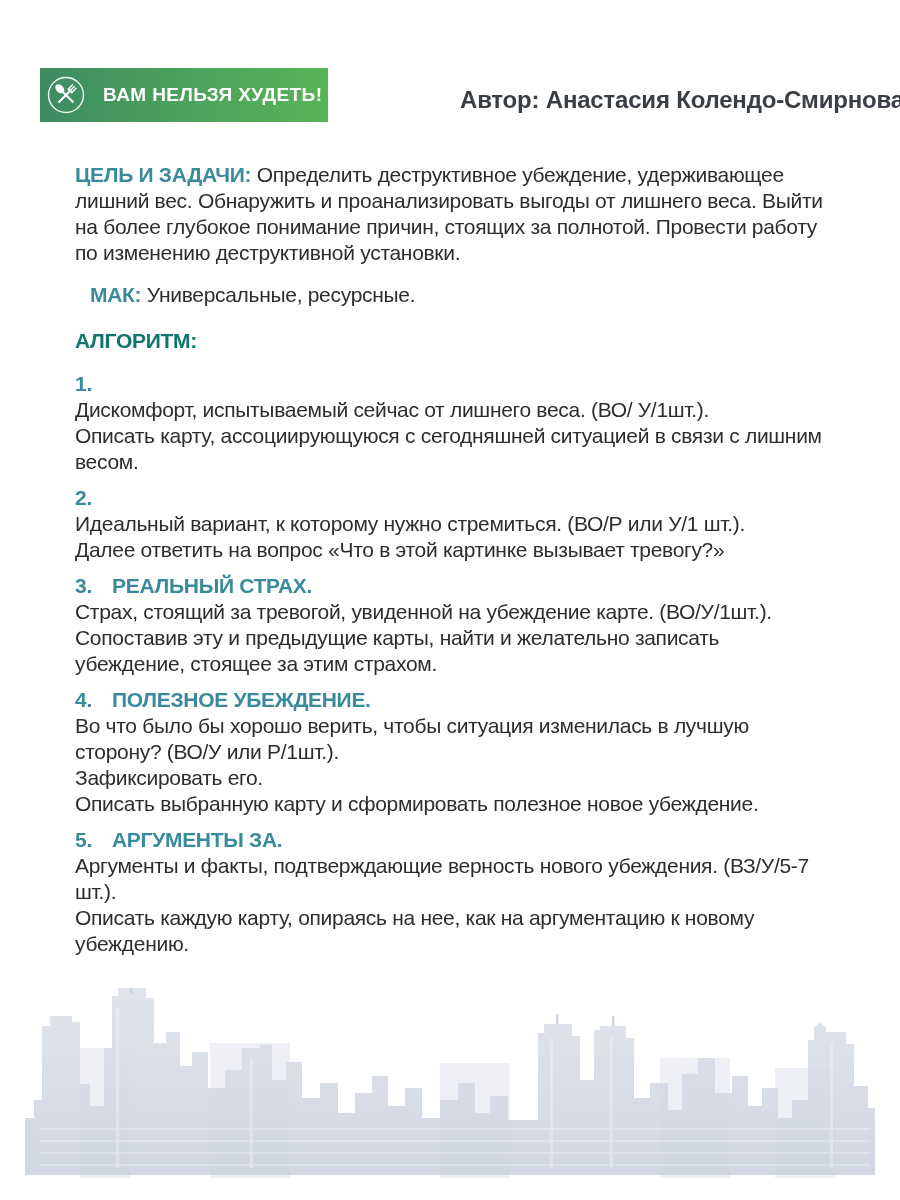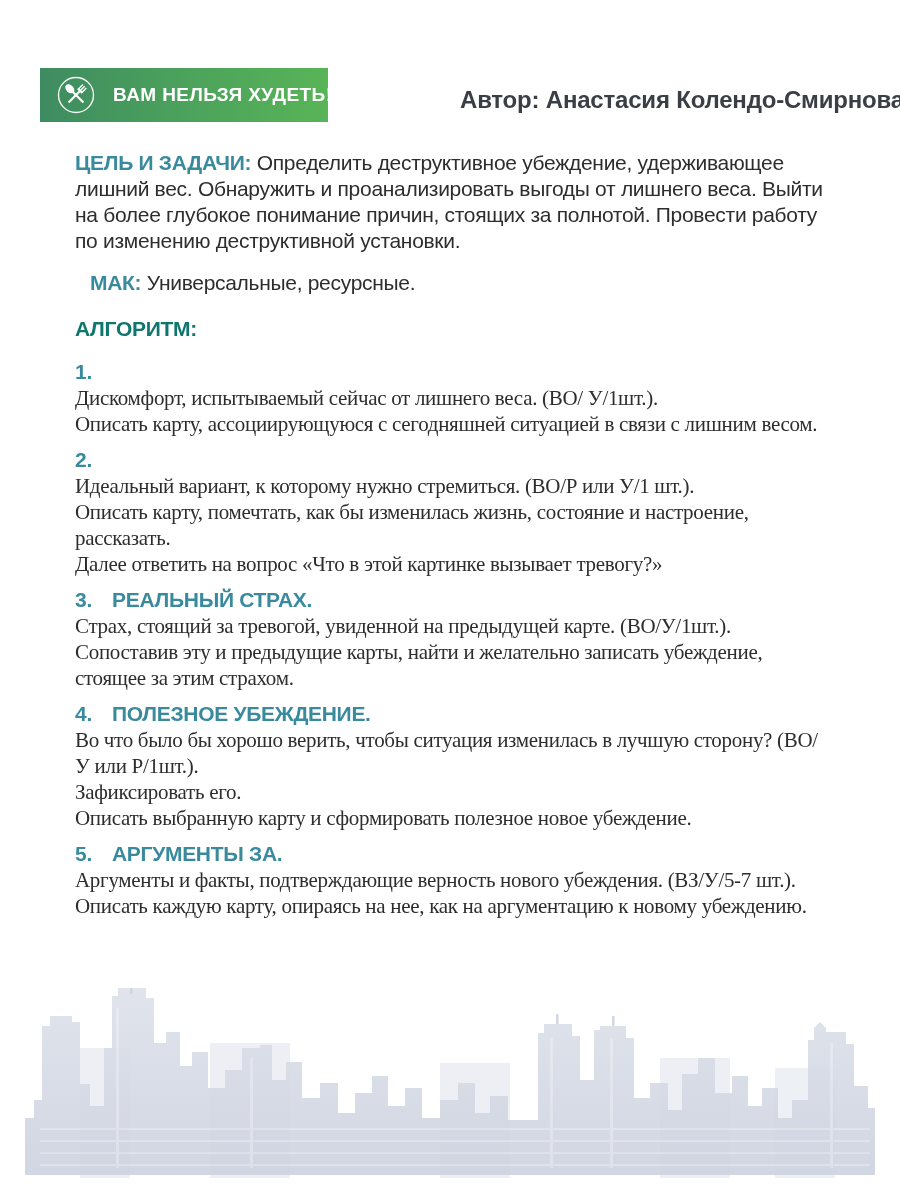--- a/index.html
+++ b/index.html
@@ -16,21 +16,21 @@
     overflow: hidden;
   }
 
   
   .badge {
     position: absolute;
     left: 40px; top: 68px;
     width: 288px; height: 54px;
     background: linear-gradient(90deg, #3e8b61 0%, #4aa05c 45%, #58b457 100%);
     display: flex; align-items: center;
-    padding-left: 15px;
+    padding-left: 5px;
   }
   .badge-icon { width: 42px; height: 42px; flex: 0 0 42px; }
   .badge-label {
     color: #ffffff;
     font-weight: bold;
     font-size: 19px;
     letter-spacing: 0.4px;
     margin-left: 16px;
     white-space: nowrap;
   }
@@ -52,31 +52,31 @@
   .content {
     position: absolute;
     left: 75px; top: 146px;
     width: 752px;
     font-size: 21px;
     line-height: 26px;
     color: #2d2d2d;
     letter-spacing: -0.3px;
   }
   .accent { color: #3a8a9e; font-weight: bold; }
-  .goal-para { margin: 4px 0 16px 0; }
+  .goal-para { margin: 16px 0 16px 0; }
   .mak-para { margin: 0 0 20px 15px; }
   .algorithm-label { margin: 0 0 17px 0; font-weight: bold; color: #0f766e; }
   .step { margin: 0 0 10px 0; }
   .step-heading {
     color: #3a8a9e; font-weight: bold;
     line-height: 26px;
     display: flex;
   }
   .step-number { display: inline-block; min-width: 37px; }
-  .step-line { margin: 0; font-family: Liberation Serif, serif; }
+  .step-line { margin: 0; }
 
   
   .skyline {
     position: absolute;
     left: 20px; top: 988px;
     width: 860px; height: 190px;
   }
 </style>
 </head>
 <body>
@@ -119,30 +119,29 @@
       </div>
       <p class="step-line">Дискомфорт, испытываемый сейчас от лишнего веса. (ВО/ У/1шт.).</p>
       <p class="step-line">Описать карту, ассоциирующуюся с сегодняшней ситуацией в связи с лишним весом.</p>
     </div>
 
     <div class="step">
       <div class="step-heading">
         <span class="step-number">2.</span>
       </div>
       <p class="step-line">Идеальный вариант, к которому нужно стремиться. (ВО/Р или У/1 шт.).</p>
-      <p class="step-line">Описать карту, помечтать, как бы изменилась жизнь, состояние и настроение, рассказать.</p>
       <p class="step-line">Далее ответить на вопрос «Что в этой картинке вызывает тревогу?»</p>
     </div>
 
     <div class="step">
       <div class="step-heading">
         <span class="step-number">3.</span>
         <span>РЕАЛЬНЫЙ СТРАХ.</span>
       </div>
-      <p class="step-line">Страх, стоящий за тревогой, увиденной на предыдущей карте. (ВО/У/1шт.).</p>
+      <p class="step-line">Страх, стоящий за тревогой, увиденной на убеждение карте. (ВО/У/1шт.).</p>
       <p class="step-line">Сопоставив эту и предыдущие карты, найти и желательно записать убеждение, стоящее за этим страхом.</p>
     </div>
 
     <div class="step">
       <div class="step-heading">
         <span class="step-number">4.</span>
         <span>ПОЛЕЗНОЕ УБЕЖДЕНИЕ.</span>
       </div>
       <p class="step-line">Во что было бы хорошо верить, чтобы ситуация изменилась в лучшую сторону? (ВО/У или Р/1шт.).</p>
       <p class="step-line">Зафиксировать его.</p>

